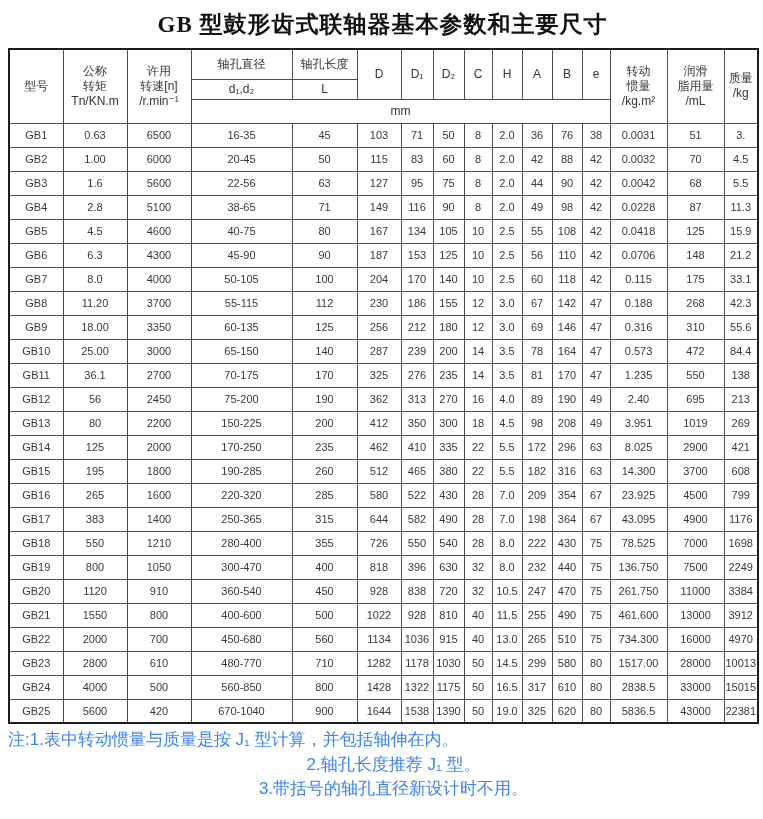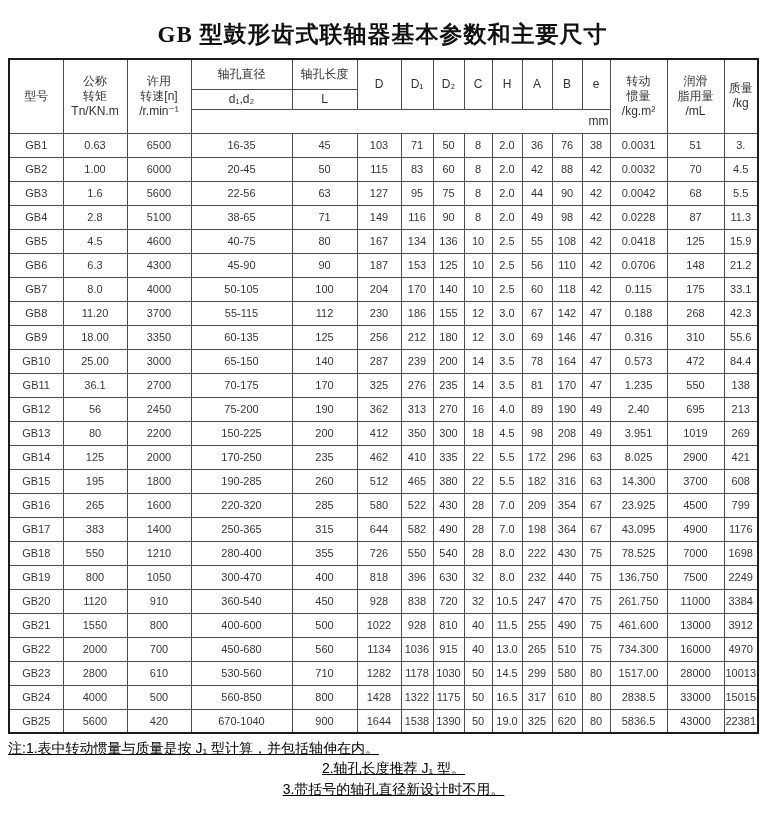--- a/index.html
+++ b/index.html
@@ -6,21 +6,21 @@
   html, body {
     width: 763px;
     background: #ffffff;
     font-family: "Liberation Sans", "DejaVu Sans", sans-serif;
     color: #3a3a3a;
   }
   .page {
     width: 763px;
     height: 819px;
     background: #ffffff;
-    padding: 16px 6px 0 8px;
+    padding: 6px 6px 0 8px;
     overflow: hidden;
   }
   .title {
     font-family: "Liberation Serif", "DejaVu Serif", serif;
     font-weight: bold;
     font-size: 23px;
     color: #111111;
     text-align: center;
     letter-spacing: 1px;
     padding: 3px 0 8px 0;
@@ -56,34 +56,33 @@
   table.spec { border: 2px solid #1c1c1c; }
   table.spec th {
     font-weight: normal;
     font-size: 12px;
     line-height: 1.25;
     color: #333333;
     white-space: pre-line;
     padding: 2px 1px;
   }
   tr.hdr-r1 th { height: 30px; }
-  tr.hdr-r3 th { height: 24px; text-align: right; }
+  tr.hdr-r3 th { height: 24px; }
   table.spec td {
     font-size: 11px;
     height: 24px;
     color: #383838;
     padding: 1px 1px;
     white-space: nowrap;
   }
   .notes {
     padding: 4px 0 0 0;
-    font-size: 14px;
+    font-size: 17px;
     line-height: 1.45;
-    color: #000000;
-    text-decoration: underline;
+    color: #3b82f6;
   }
   .note-line { white-space: pre; }
   .note-line.indent { padding-left: 22px; text-align: center; }
 </style>
 </head>
 <body>
 
 <div class="page">
 
   <div class="title">GB 型鼓形齿式联轴器基本参数和主要尺寸</div>
@@ -217,21 +216,21 @@
           <td>11.3</td>
         </tr>
         <tr>
           <td>GB5</td>
           <td>4.5</td>
           <td>4600</td>
           <td>40-75</td>
           <td>80</td>
           <td>167</td>
           <td>134</td>
-          <td>136</td>
+          <td>105</td>
           <td>10</td>
           <td>2.5</td>
           <td>55</td>
           <td>108</td>
           <td>42</td>
           <td>0.0418</td>
           <td>125</td>
           <td>15.9</td>
         </tr>
         <tr>
@@ -537,21 +536,21 @@
           <td>510</td>
           <td>75</td>
           <td>734.300</td>
           <td>16000</td>
           <td>4970</td>
         </tr>
         <tr>
           <td>GB23</td>
           <td>2800</td>
           <td>610</td>
-          <td>530-560</td>
+          <td>480-770</td>
           <td>710</td>
           <td>1282</td>
           <td>1178</td>
           <td>1030</td>
           <td>50</td>
           <td>14.5</td>
           <td>299</td>
           <td>580</td>
           <td>80</td>
           <td>1517.00</td>

